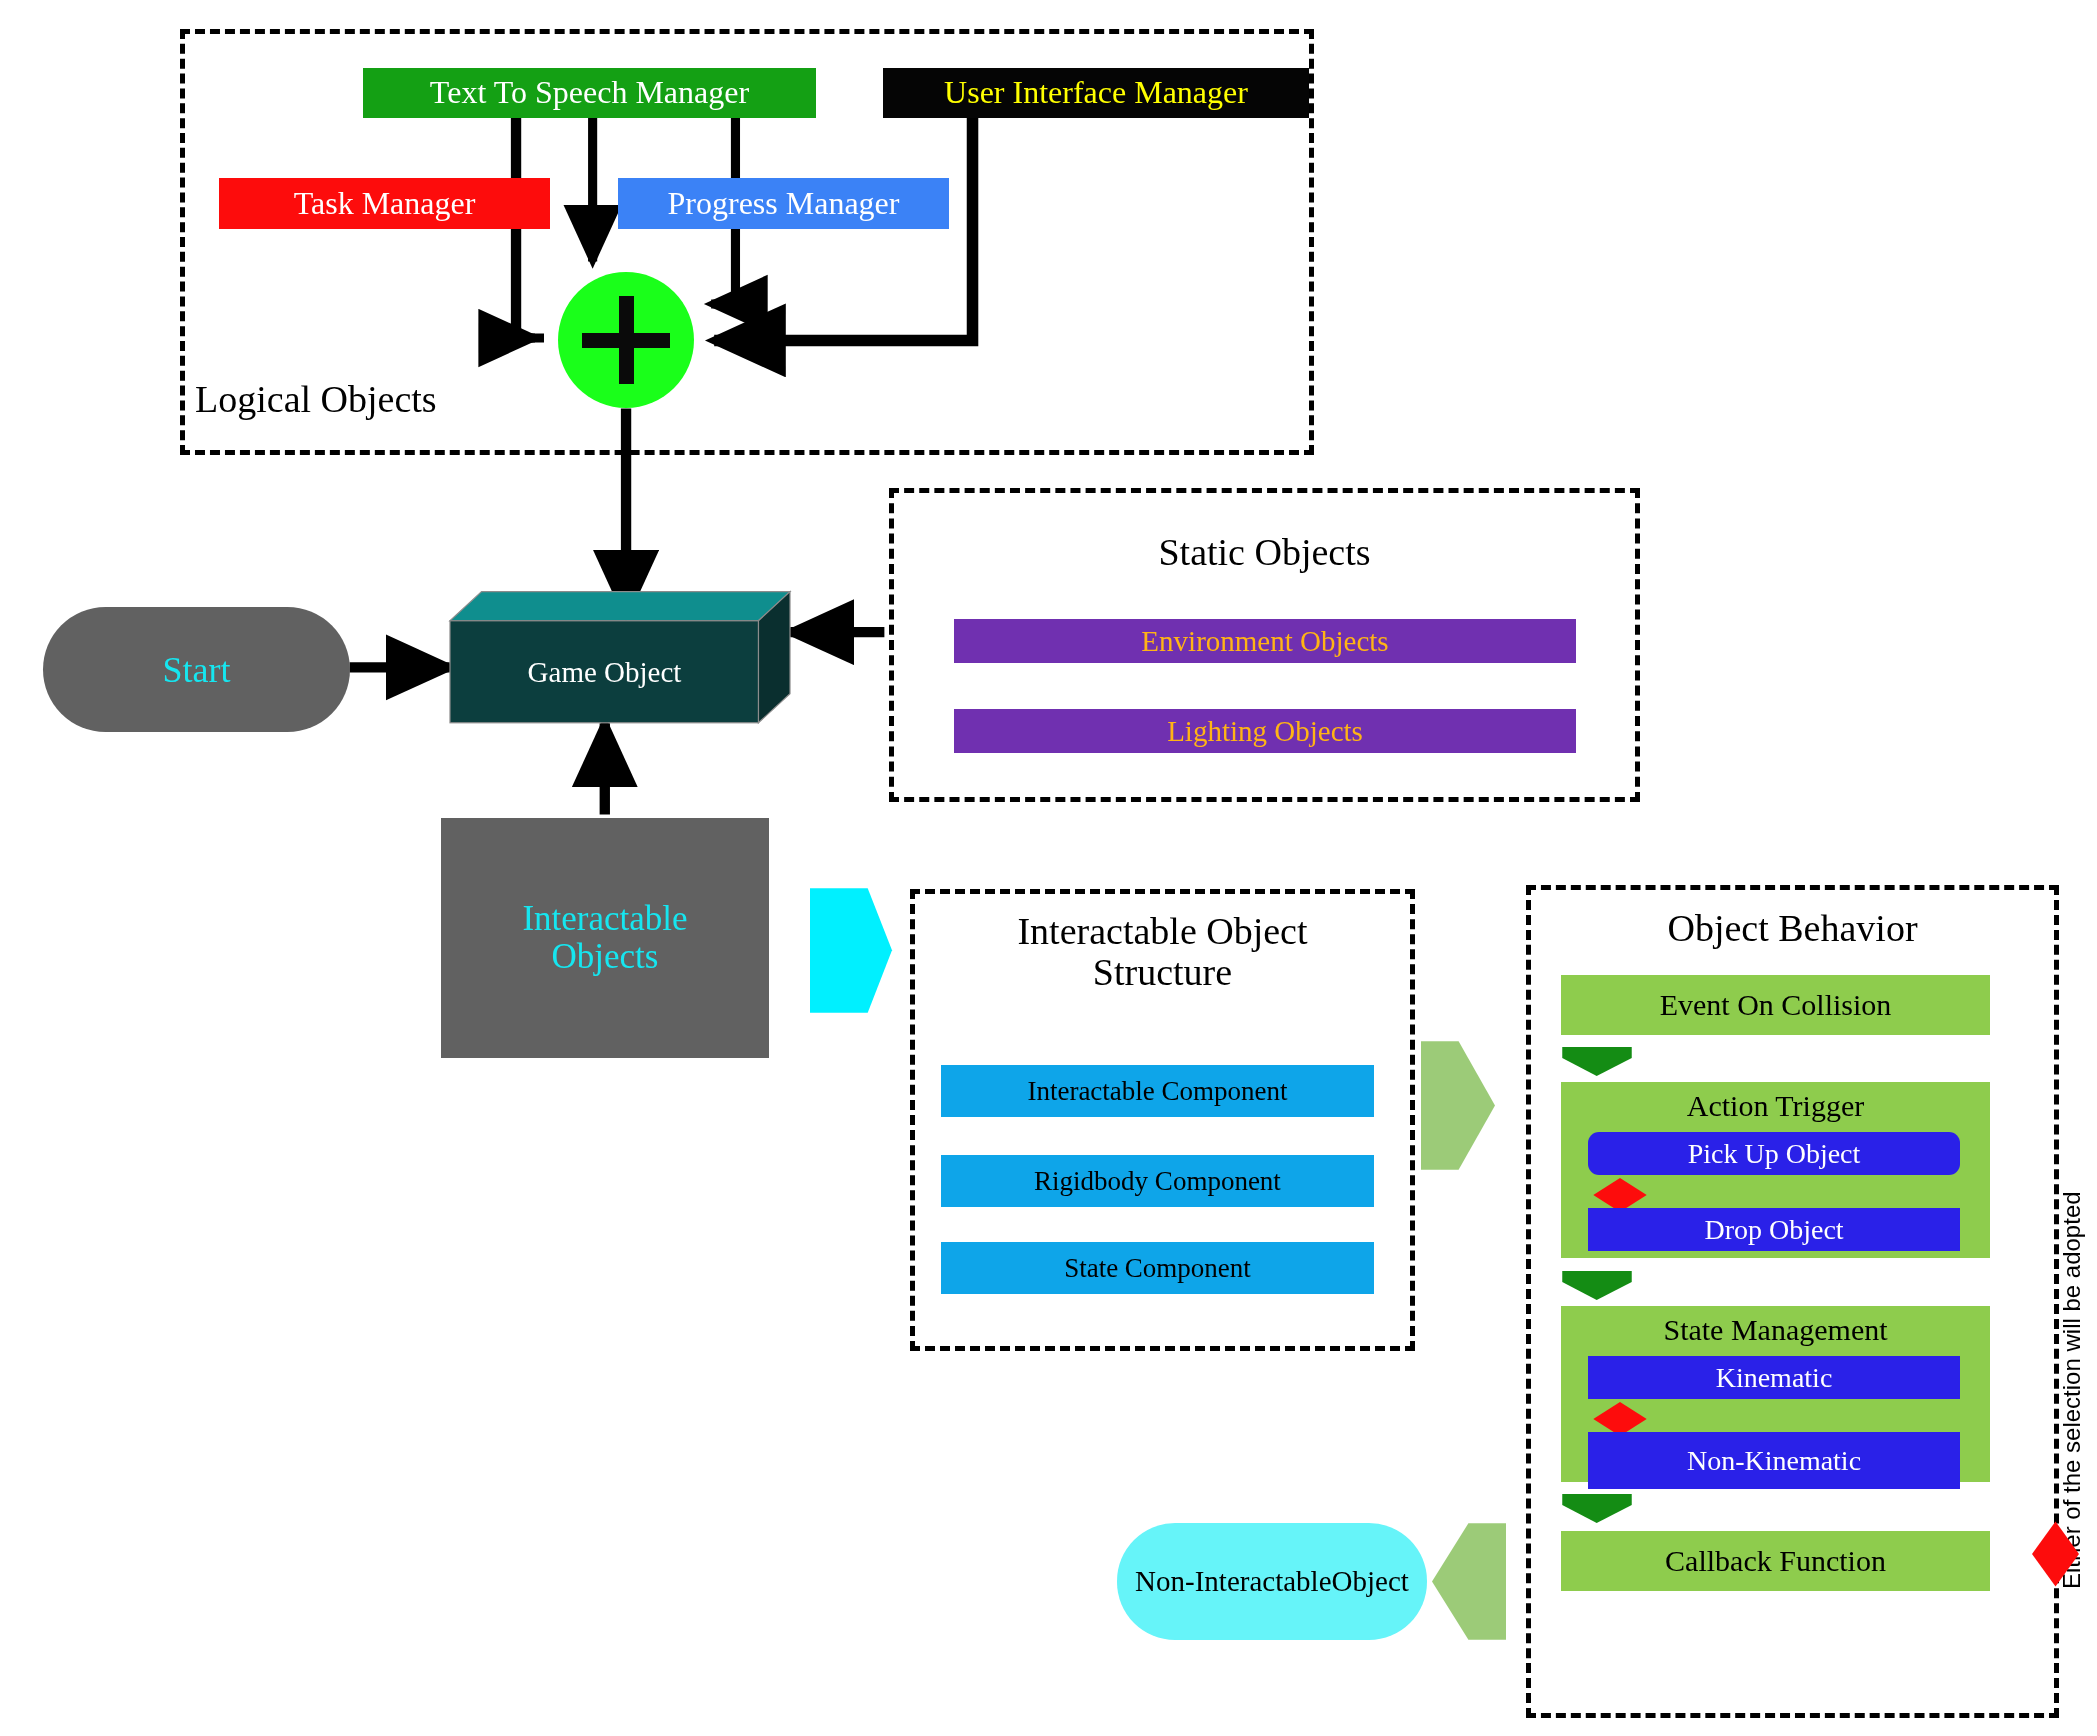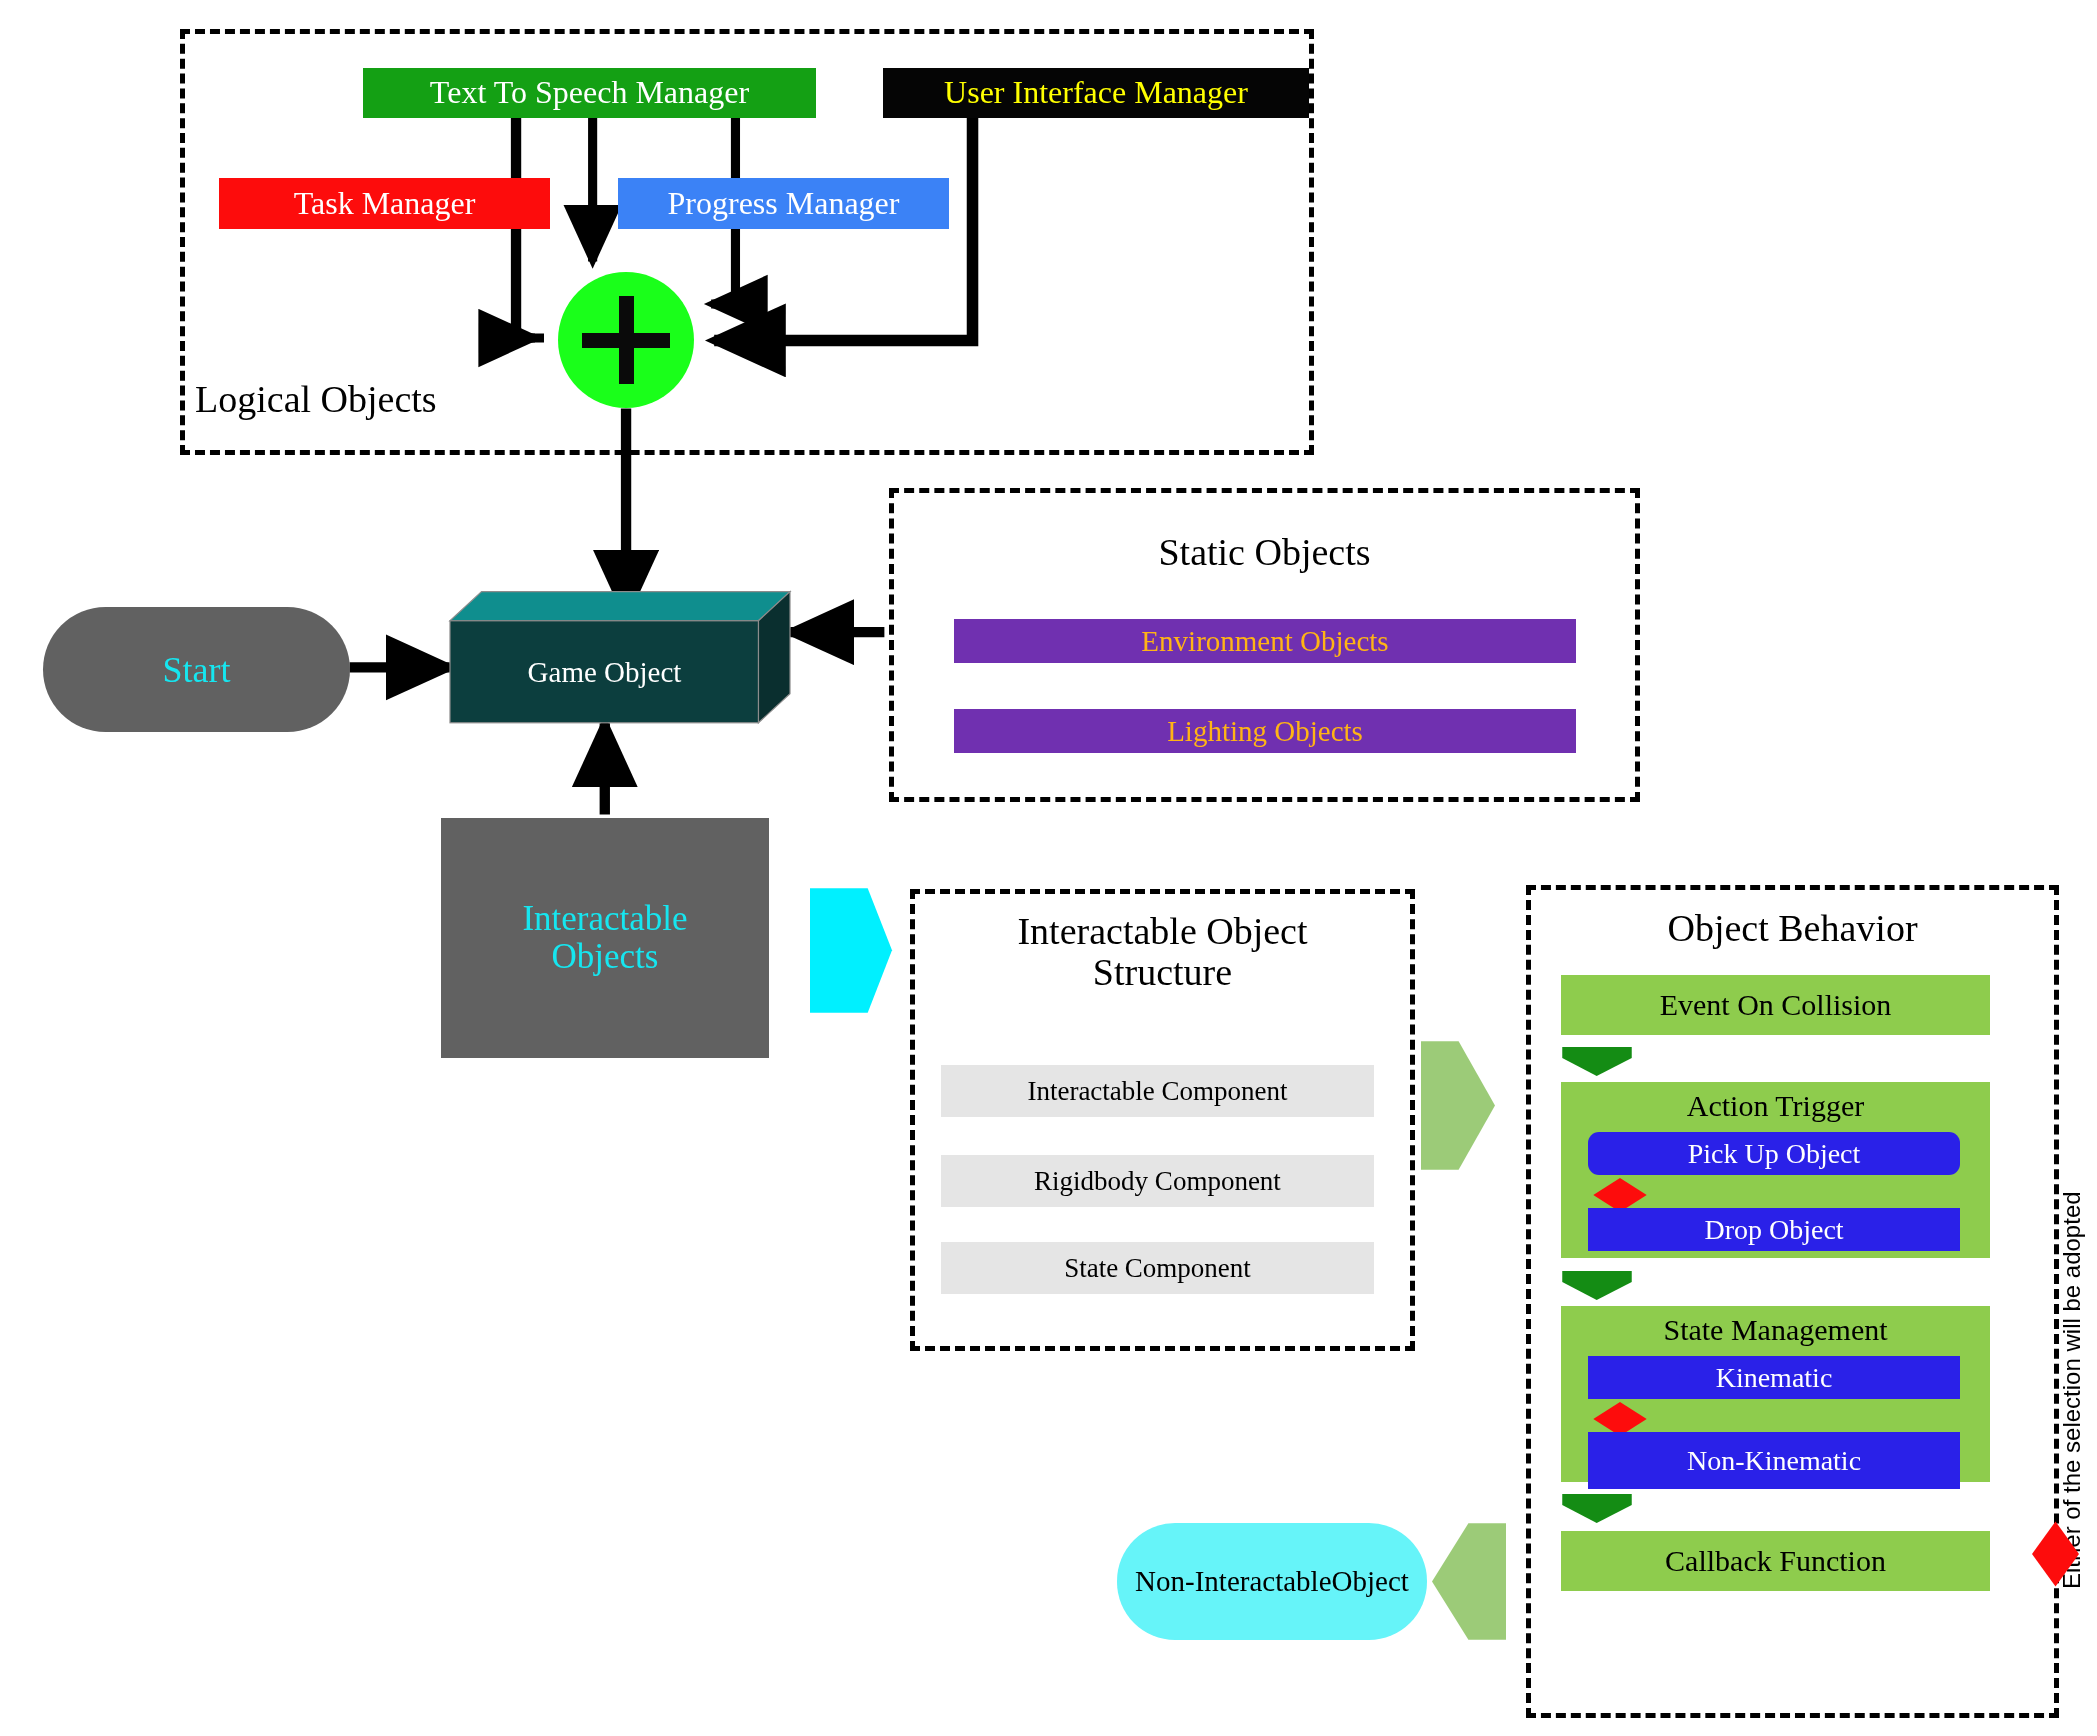--- a/index.html
+++ b/index.html
@@ -27,21 +27,21 @@
   .plus-circle{background:#1aff1a;border-radius:50%;}
   .plus-h{background:#0a0a0a;}
   .plus-v{background:#0a0a0a;}
 
   .startpill{background:#616161;border-radius:67px;color:#16e6f0;
              font-size:36px;display:flex;align-items:center;justify-content:center;}
 
   .purplebox{background:#7030b0;color:#ffb415;font-size:29px;}
   .graybox{background:#616161;color:#16e6f0;font-size:35px;line-height:1.1;}
   .cyanpill{background:#66f4f9;color:#000;font-size:29px;border-radius:58px;line-height:1.12;}
-  .lgreen{background:#e5e5e5;color:#000;font-size:27px;}
+  .lgreen{background:#0ea5e9;color:#000;font-size:27px;}
   .lgreen2{background:#8ecc4d;color:#000;font-size:30px;}
   .bluebox{background:#2a21e8;color:#ffffff;font-size:28px;}
 
   .vtext{font-family:"Liberation Sans","DejaVu Sans",sans-serif;font-size:24px;color:#000;
          white-space:nowrap;transform-origin:left top;}
   svg{overflow:visible;display:block;}
 </style>
 </head>
 <body>
 

